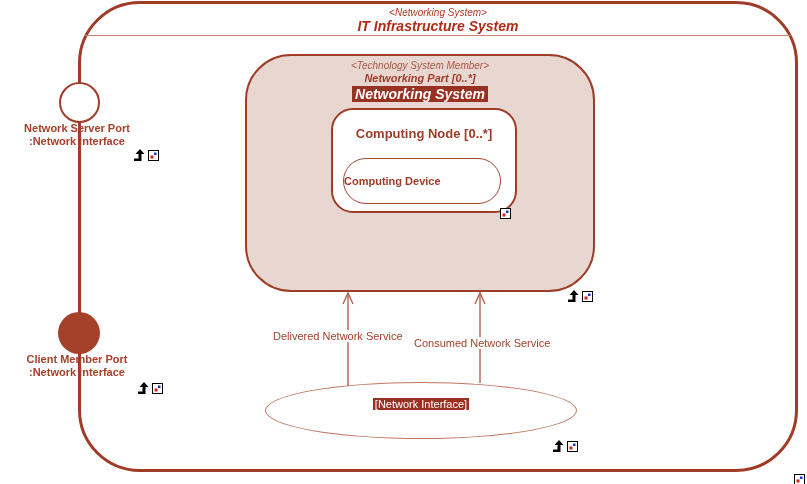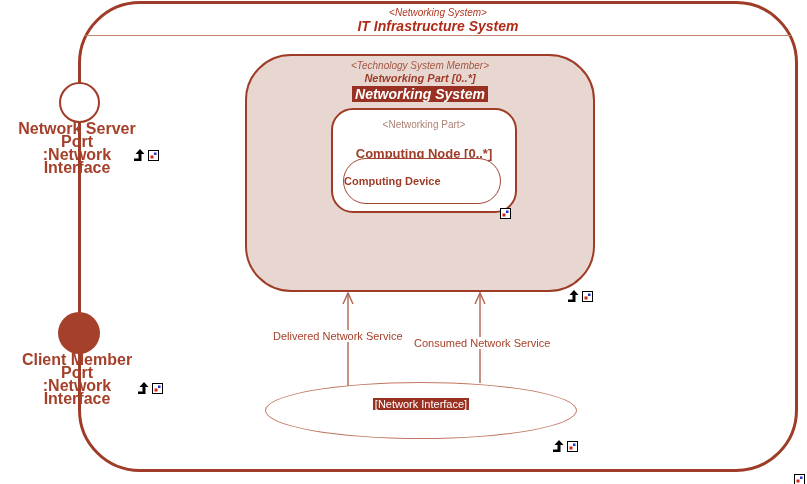--- a/index.html
+++ b/index.html
@@ -58,21 +58,21 @@
   .port-open{
     position:absolute;left:59px;top:82px;width:37px;height:37px;border-radius:50%;
     border:2.5px solid #9e3c28;background:#fff;z-index:4;
   }
   .port-filled{
     position:absolute;left:58px;top:312px;width:42px;height:42px;border-radius:50%;
     background:#a5402a;z-index:4;
   }
   .port-label{
     position:absolute;width:132px;text-align:center;
-    font-size:16px;font-weight:bold;color:#a5402a;line-height:13px;z-index:4;
+    font-size:11px;font-weight:bold;color:#a5402a;line-height:13px;z-index:4;
   }
   .port-label.server{left:11px;top:122px;}
   .port-label.client{left:11px;top:353px;}
 
   
   svg.arrows{position:absolute;left:0;top:0;z-index:2;}
   .flow-label{
     position:absolute;z-index:3;font-size:11px;color:#a5402a;
     background:#fff;padding:0 2px;white-space:nowrap;
   }
@@ -114,21 +114,20 @@
   <div class="flow-label delivered">Delivered Network Service</div>
   <div class="flow-label consumed">Consumed Network Service</div>
 
   <div class="member-box">
     <span class="stereo">&lt;Technology System Member&gt;</span>
     <span class="mname">Networking Part [0..*]</span>
     <span class="mtype">Networking System</span>
   </div>
 
   <div class="node-box">
-    <span class="stereo">&lt;Networking Part&gt;</span>
     <span class="nname">Computing Node [0..*]</span>
   </div>
 
   <div class="device">Computing Device</div>
 
   <div class="connection">
     <span class="ctype">[Network Interface]</span>
   </div>
 
   <div class="port-open"></div>

